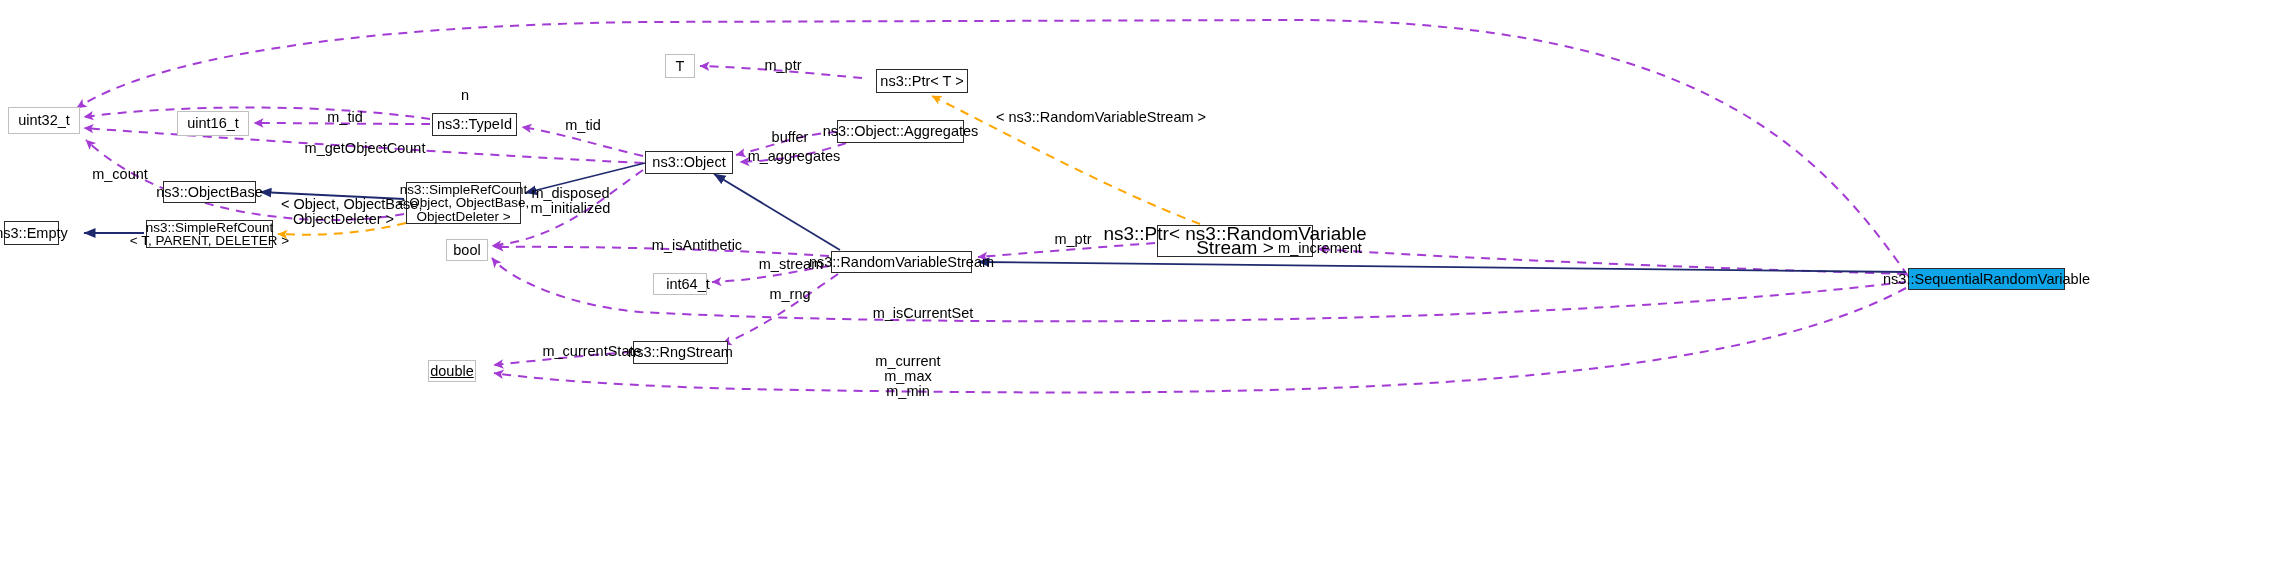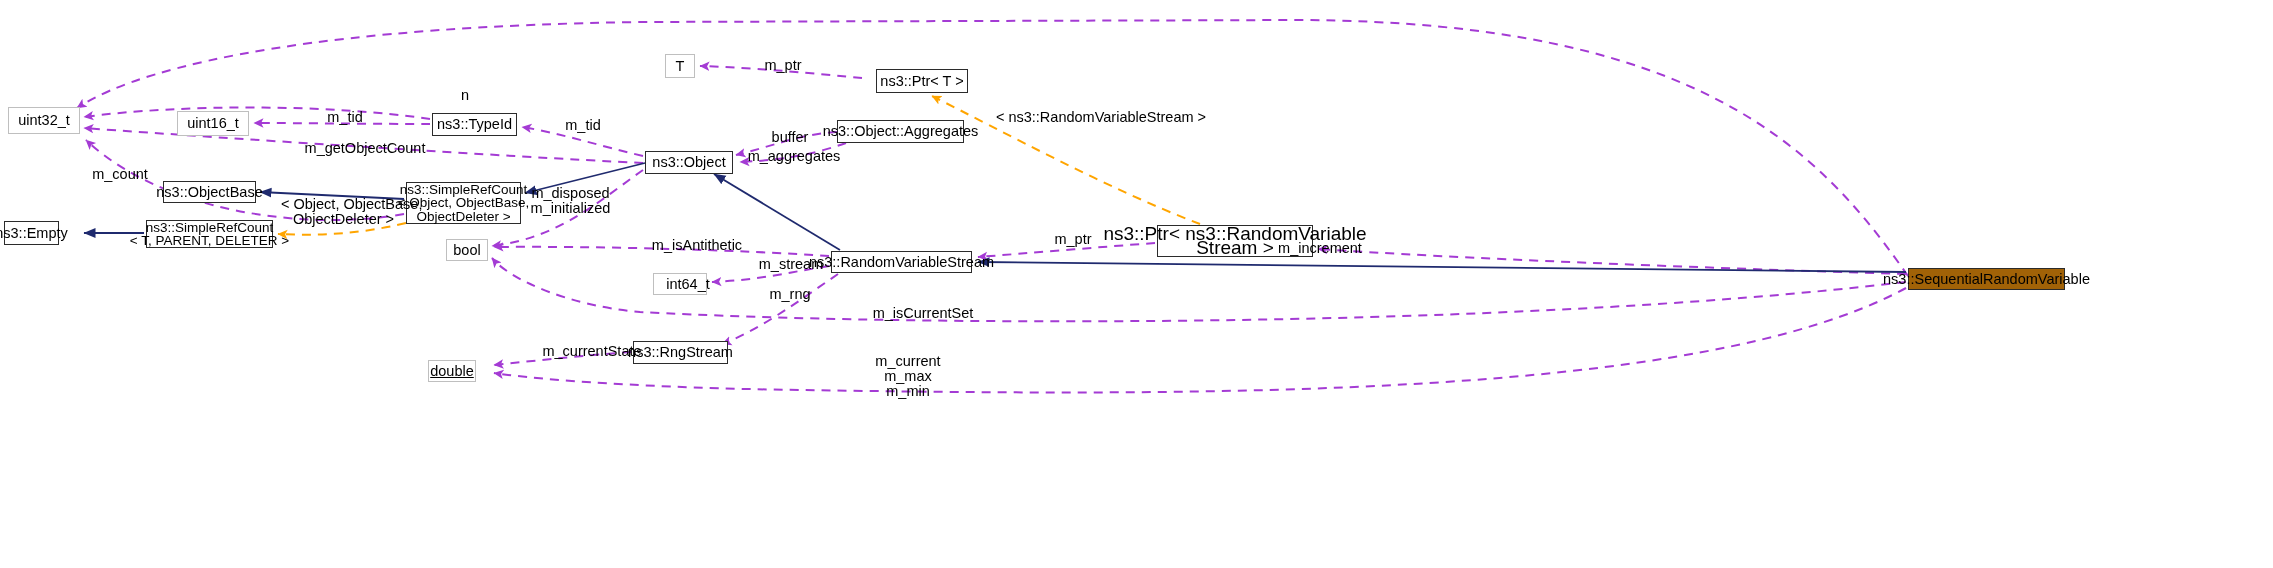--- a/index.html
+++ b/index.html
@@ -24,21 +24,21 @@
     font-size:14.5px;
     line-height:15px;
     white-space:pre;
     z-index:5;
   }
   
   .node.plain{border:1px solid #bfbfbf;}
   
   .node.cls{border:1.6px solid #2b2b2b;}
   
-  .node.focus{border:1.6px solid #2b2b2b;background:#a16207;}
+  .node.focus{border:1.6px solid #2b2b2b;background:#0ea5e9;}
 
   .elabel{
     position:absolute;
     font-size:14.5px;
     line-height:15px;
     color:#000000;
     white-space:pre;
     text-align:center;
     z-index:6;
     background:transparent;

